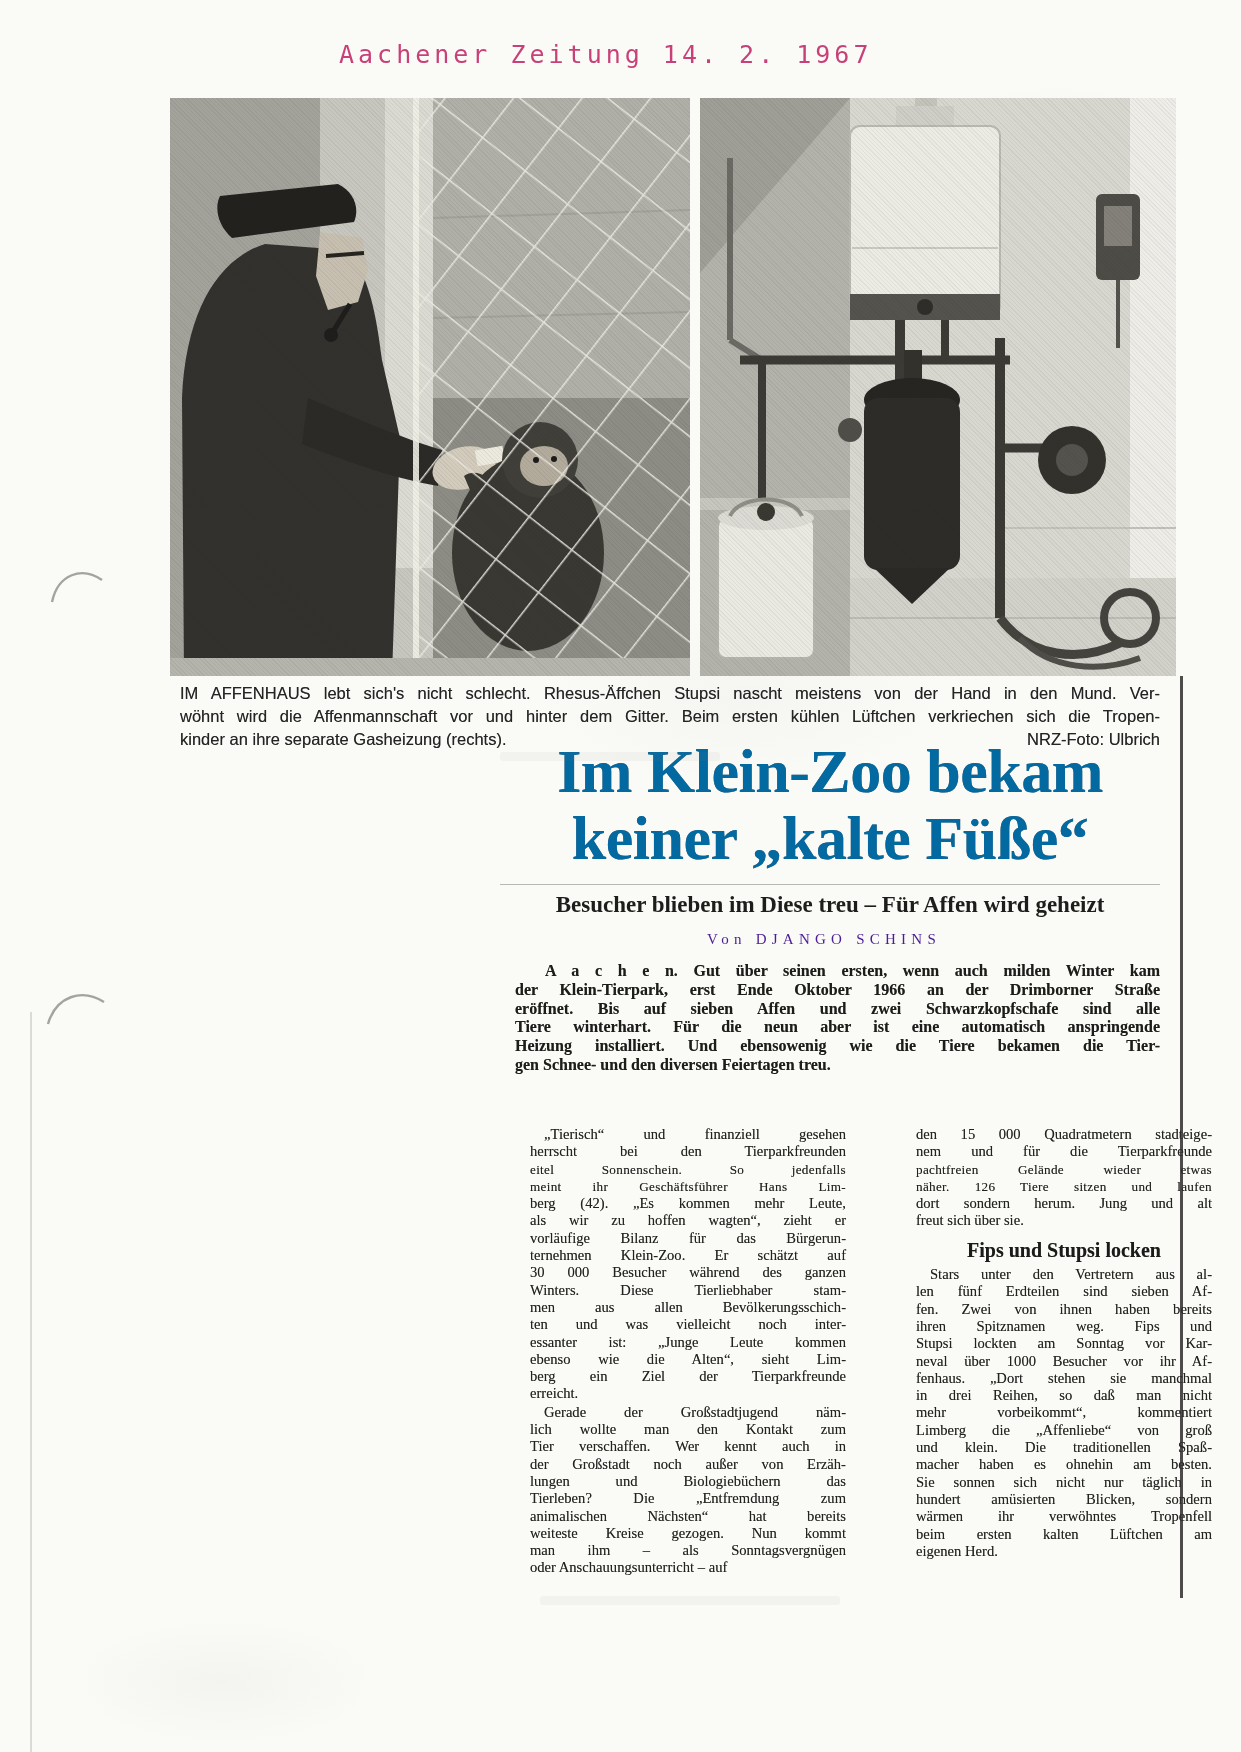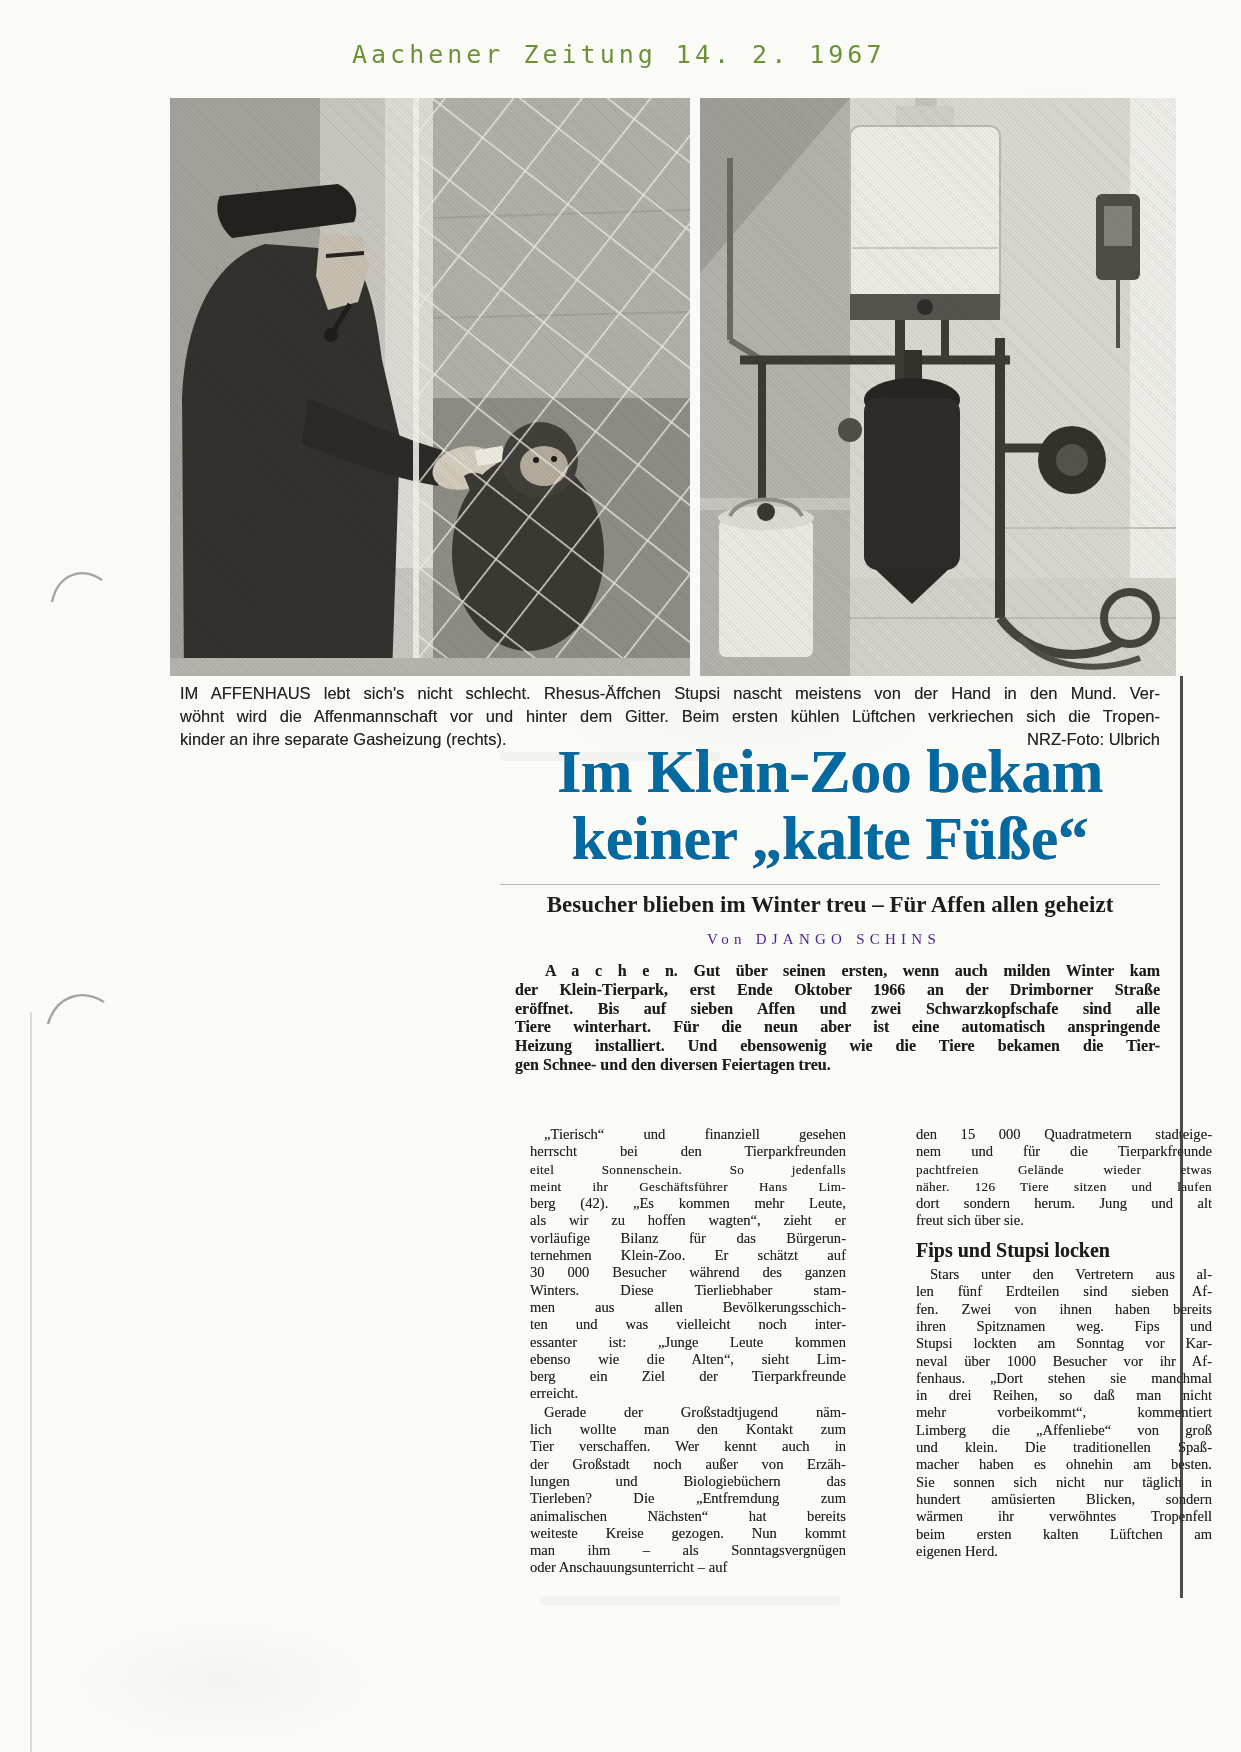--- a/index.html
+++ b/index.html
@@ -14,23 +14,23 @@
     content:"";position:absolute;inset:0;pointer-events:none;
     background:
       radial-gradient(220px 90px at 18% 96%, rgba(120,120,115,.05), transparent 70%),
       radial-gradient(300px 120px at 60% 40%, rgba(120,120,115,.04), transparent 70%),
       radial-gradient(200px 80px at 85% 8%, rgba(120,120,115,.04), transparent 70%);
   }
   .abs{position:absolute;}
 
   
   .masthead{
-    left:352px;top:40px;width:520px;
+    left:339px;top:40px;width:520px;
     font-family:"DejaVu Sans Mono","Liberation Mono",monospace;
-    font-size:25px;letter-spacing:4px;color:#4d7c0f;opacity:.82;
+    font-size:25px;letter-spacing:4px;color:#be185d;opacity:.82;
     filter:blur(.3px);
     white-space:nowrap;
   }
 
   
   .photo{overflow:hidden;background:#c9c8c1;}
   .photo::after{
     content:"";position:absolute;inset:0;pointer-events:none;
     background:repeating-linear-gradient(45deg, rgba(30,30,28,.06) 0 1px, transparent 1px 3px);
   }
@@ -79,20 +79,21 @@
   .col-right{left:916px;top:1126px;width:296px;}
   .line{text-align:left;text-justify:inter-word;white-space:nowrap;}
   .jl{text-align:justify;text-align-last:justify;white-space:normal;}
   .ind{text-indent:14px;}
   .sm{font-size:13.2px;letter-spacing:.3px;}
   .para{margin:0;}
   .col .para + .para{margin-top:1px;}
   .crosshead{
     font-size:20px;font-weight:700;margin:12px 0 7px 0;color:#1b1b19;
     white-space:nowrap;
+    text-align:center;
   }
 
   
   .col-rule{left:1180px;top:676px;width:3px;height:922px;background:#2e2d2b;opacity:.85;}
   .scan-line{left:30px;top:1012px;width:2px;height:740px;background:#d2d2ce;opacity:.8;}
   .pencil{stroke:#94948f;stroke-width:2.4;fill:none;opacity:.85;}
   .smudge{background:#8a8a85;opacity:.07;border-radius:3px;}
 </style>
 </head>
 <body>
@@ -218,21 +219,21 @@
     <span>kinder an ihre separate Gasheizung (rechts).</span>
     <span>NRZ-Foto: Ulbrich</span>
   </div>
 </div>
 
 <div class="abs headline">
   <div>Im Klein-Zoo bekam</div>
   <div>keiner „kalte Füße“</div>
 </div>
 
-<div class="abs subhead">Besucher blieben im Winter treu – Für Affen allen geheizt</div>
+<div class="abs subhead">Besucher blieben im Diese treu – Für Affen wird geheizt</div>
 
 <div class="abs byline">Von DJANGO SCHINS</div>
 
 <div class="abs lead">
     <div class="para">
       <div class="line jl ind">A a c h e n.  Gut über seinen ersten, wenn auch milden Winter kam</div>
       <div class="line jl">der Klein-Tierpark, erst Ende Oktober 1966 an der Drimborner Straße</div>
       <div class="line jl">eröffnet. Bis auf sieben Affen und zwei Schwarzkopfschafe sind alle</div>
       <div class="line jl">Tiere winterhart. Für die neun aber ist eine automatisch anspringende</div>
       <div class="line jl">Heizung installiert. Und ebensowenig wie die Tiere bekamen die Tier-</div>

